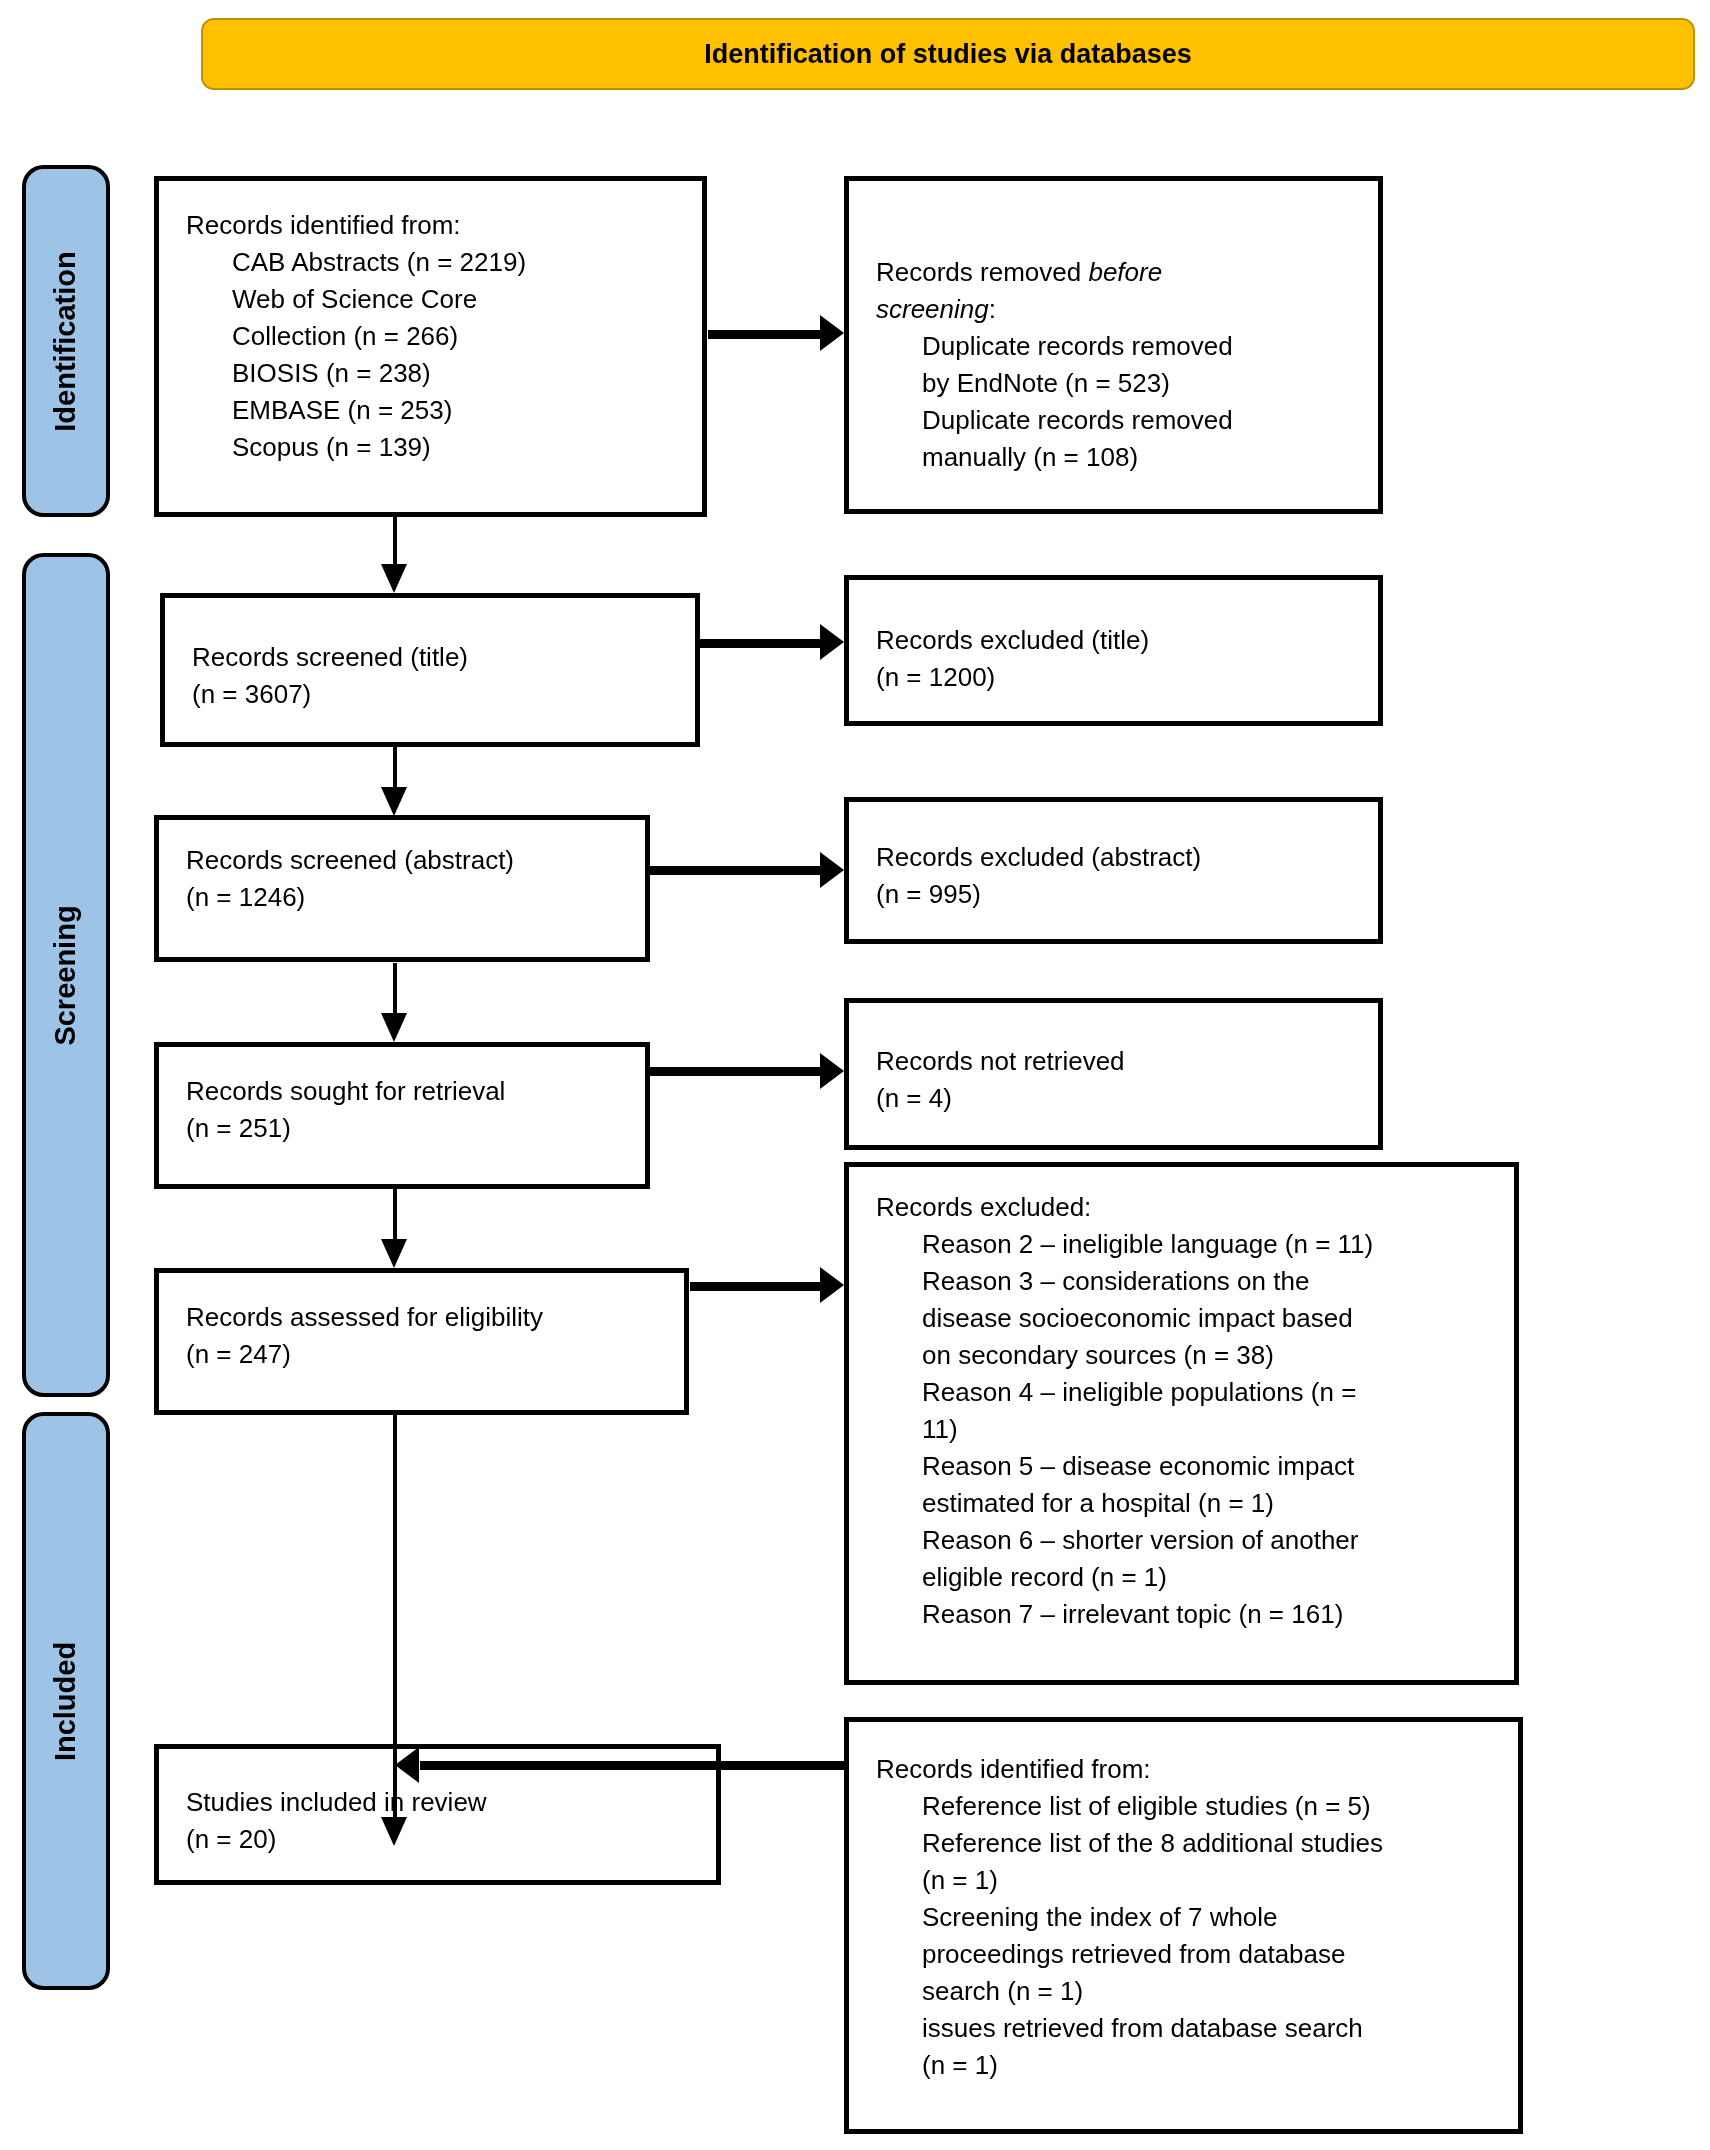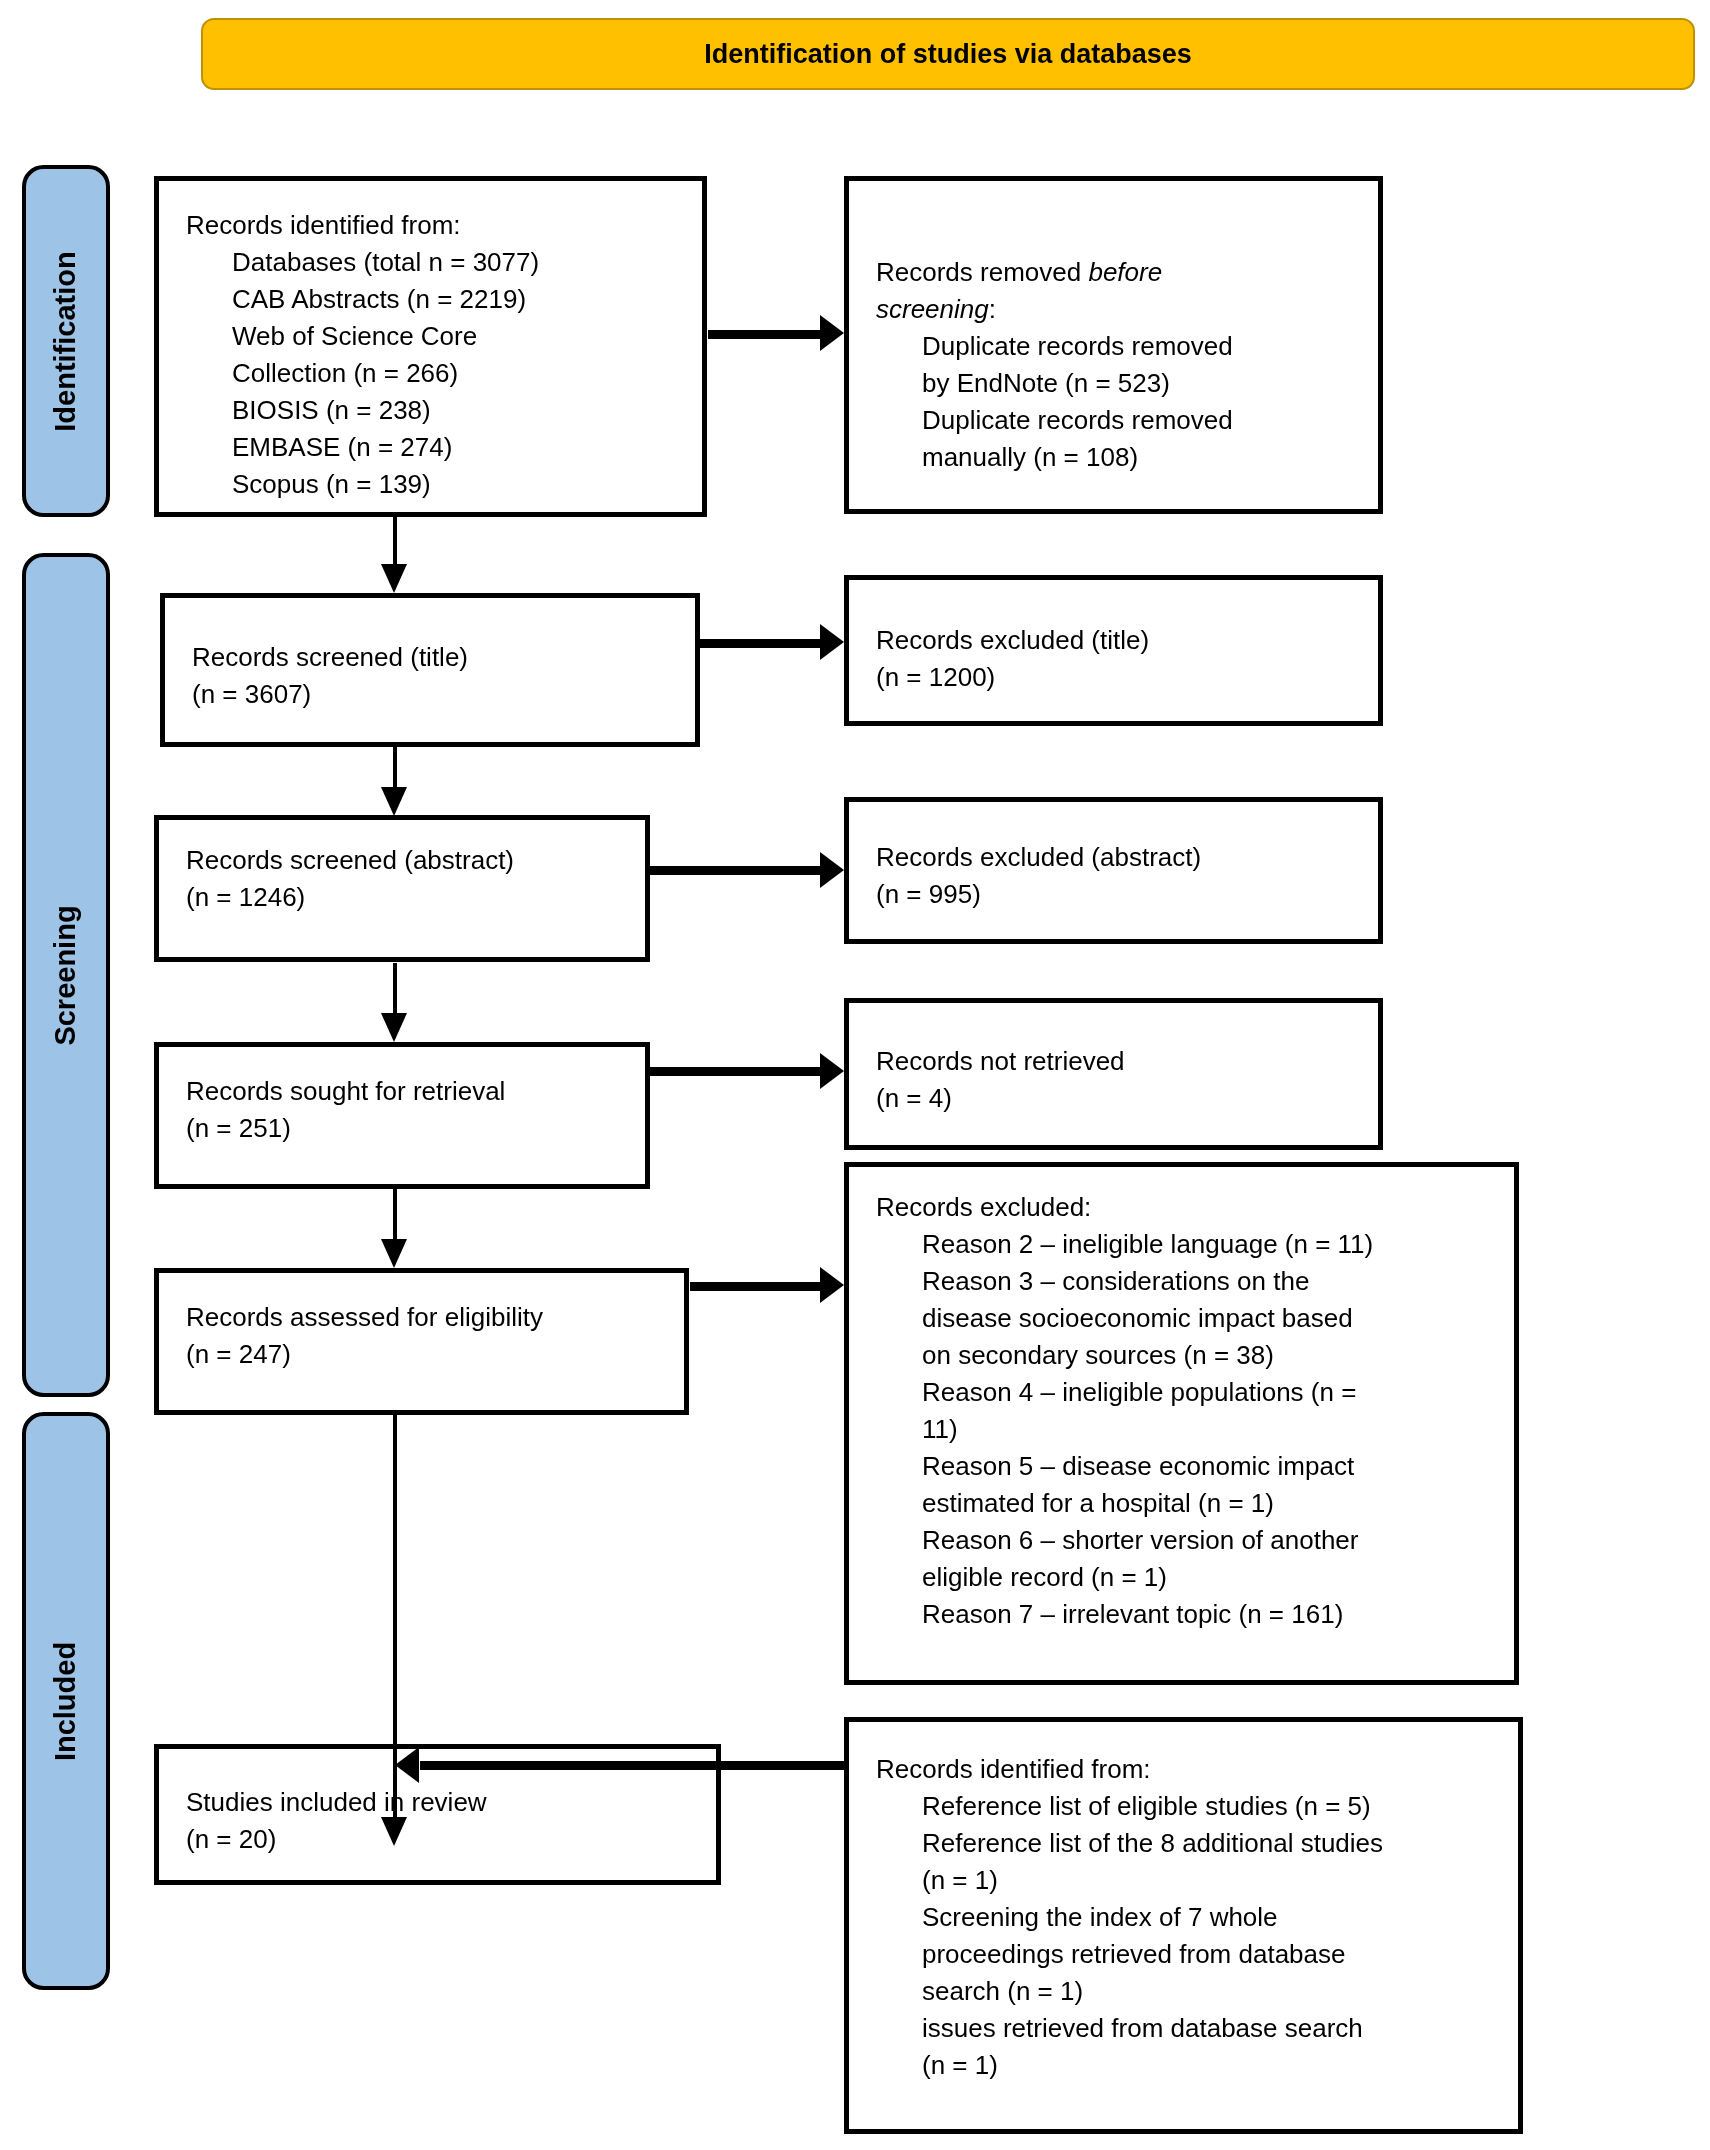--- a/index.html
+++ b/index.html
@@ -62,26 +62,25 @@
   </div>
   <div class="stage" style="top:553px;height:844px;">
     <span>Screening</span>
   </div>
   <div class="stage" style="top:1412px;height:578px;">
     <span>Included</span>
   </div>
 
   <div class="box" style="left:154px;top:176px;width:553px;height:341px;padding-top:26px;">
     <div class="ln">Records identified from:</div>
-    <div class="ln ind">Databases (total n = 3077)</div>
     <div class="ln ind">CAB Abstracts (n = 2219)</div>
     <div class="ln ind">Web of Science Core</div>
     <div class="ln ind">Collection (n = 266)</div>
     <div class="ln ind">BIOSIS (n = 238)</div>
-    <div class="ln ind">EMBASE (n = 274)</div>
+    <div class="ln ind">EMBASE (n = 253)</div>
     <div class="ln ind">Scopus (n = 139)</div>
   </div>
 
   <div class="box" style="left:844px;top:176px;width:539px;height:338px;padding-top:73px;">
     <div class="ln"><span>Records removed </span><span class="it">before</span></div>
     <div class="ln"><span class="it">screening</span><span>:</span></div>
     <div class="ln ind">Duplicate records removed</div>
     <div class="ln ind">by EndNote (n = 523)</div>
     <div class="ln ind">Duplicate records removed</div>
     <div class="ln ind">manually (n = 108)</div>

